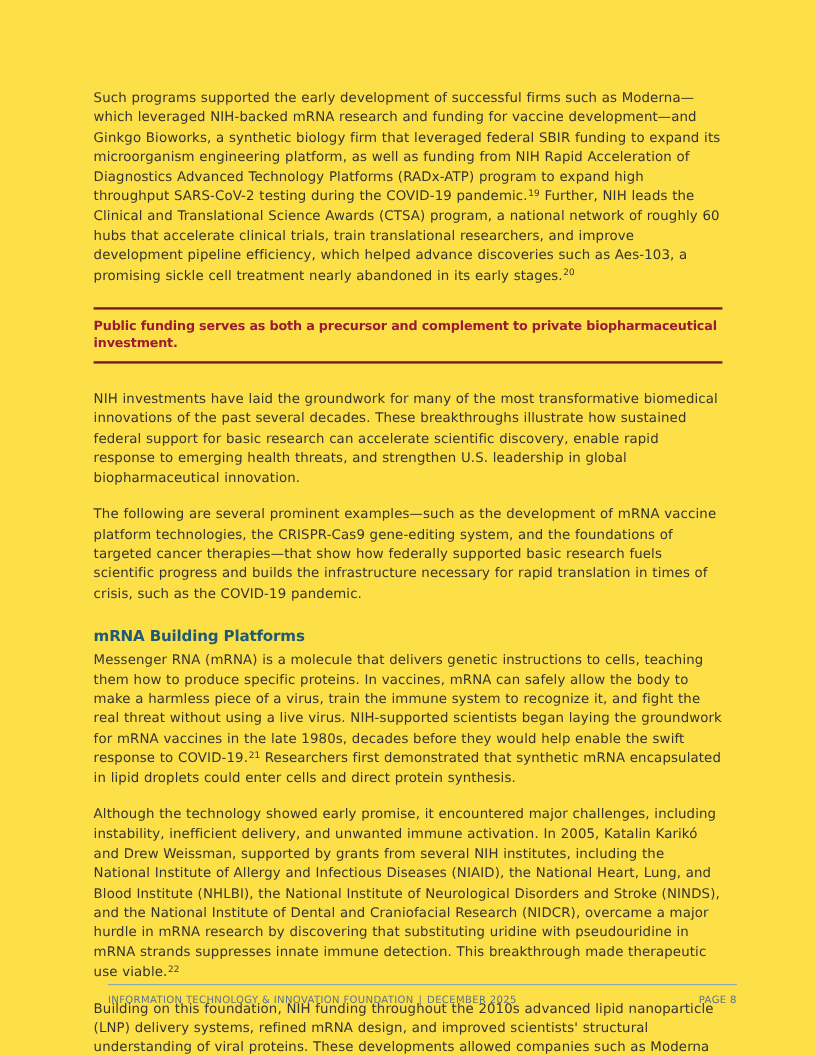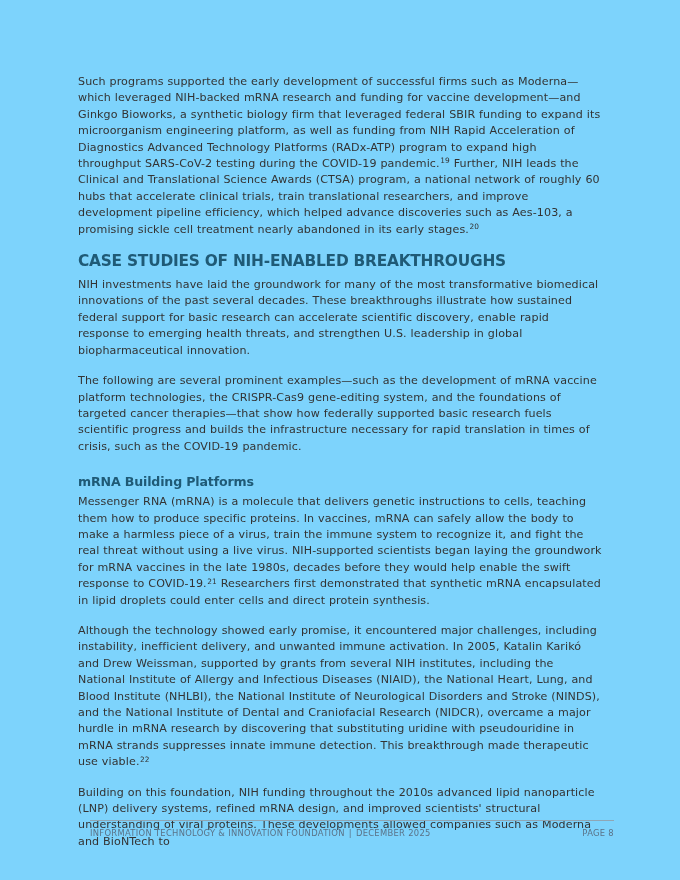--- a/index.html
+++ b/index.html
@@ -14,21 +14,21 @@
     color: #2b2b2b;
     position: relative;
     overflow: hidden;
   }
   .page {
     position: absolute;
     left: 0;
     top: 0;
     width: 680px;
     height: 880px;
-    background: #7dd3fc;
+    background: #fde047;
   }
   .content {
     position: absolute;
     left: 78px;
     top: 74px;
     width: 524px;
   }
   p.body-para {
     margin: 0 0 14px 0;
     font-size: 11.1px;
@@ -114,22 +114,24 @@
 </style>
 </head>
 <body>
 
 <div class="page">
 
   <div class="content">
 
     <p class="body-para"><span>Such programs supported the early development of successful firms such as Moderna—which leveraged NIH-backed mRNA research and funding for vaccine development—and Ginkgo Bioworks, a synthetic biology firm that leveraged federal SBIR funding to expand its microorganism engineering platform, as well as funding from NIH Rapid Acceleration of Diagnostics Advanced Technology Platforms (RADx-ATP) program to expand high throughput SARS-CoV-2 testing during the COVID-19 pandemic.</span><sup>19</sup><span> Further, NIH leads the Clinical and Translational Science Awards (CTSA) program, a national network of roughly 60 hubs that accelerate clinical trials, train translational researchers, and improve development pipeline efficiency, which helped advance discoveries such as Aes-103, a promising sickle cell treatment nearly abandoned in its early stages.</span><sup>20</sup></p>
 
+    <div class="callout">
+      <p class="callout-text">Public funding serves as both a precursor and complement to private biopharmaceutical investment.</p>
+    </div>
 
-    <h2 class="section-heading">CASE STUDIES OF NIH-ENABLED BREAKTHROUGHS</h2>
 
     <p class="body-para">NIH investments have laid the groundwork for many of the most transformative biomedical innovations of the past several decades. These breakthroughs illustrate how sustained federal support for basic research can accelerate scientific discovery, enable rapid response to emerging health threats, and strengthen U.S. leadership in global biopharmaceutical innovation.</p>
 
     <p class="body-para">The following are several prominent examples—such as the development of mRNA vaccine platform technologies, the CRISPR-Cas9 gene-editing system, and the foundations of targeted cancer therapies—that show how federally supported basic research fuels scientific progress and builds the infrastructure necessary for rapid translation in times of crisis, such as the COVID-19 pandemic.</p>
 
     <h3 class="sub-heading">mRNA Building Platforms</h3>
 
     <p class="body-para"><span>Messenger RNA (mRNA) is a molecule that delivers genetic instructions to cells, teaching them how to produce specific proteins. In vaccines, mRNA can safely allow the body to make a harmless piece of a virus, train the immune system to recognize it, and fight the real threat without using a live virus. NIH-supported scientists began laying the groundwork for mRNA vaccines in the late 1980s, decades before they would help enable the swift response to COVID-19.</span><sup>21</sup><span> Researchers first demonstrated that synthetic mRNA encapsulated in lipid droplets could enter cells and direct protein synthesis.</span></p>
 
     <p class="body-para"><span>Although the technology showed early promise, it encountered major challenges, including instability, inefficient delivery, and unwanted immune activation. In 2005, Katalin Karikó and Drew Weissman, supported by grants from several NIH institutes, including the National Institute of Allergy and Infectious Diseases (NIAID), the National Heart, Lung, and Blood Institute (NHLBI), the National Institute of Neurological Disorders and Stroke (NINDS), and the National Institute of Dental and Craniofacial Research (NIDCR), overcame a major hurdle in mRNA research by discovering that substituting uridine with pseudouridine in mRNA strands suppresses innate immune detection. This breakthrough made therapeutic use viable.</span><sup>22</sup></p>

